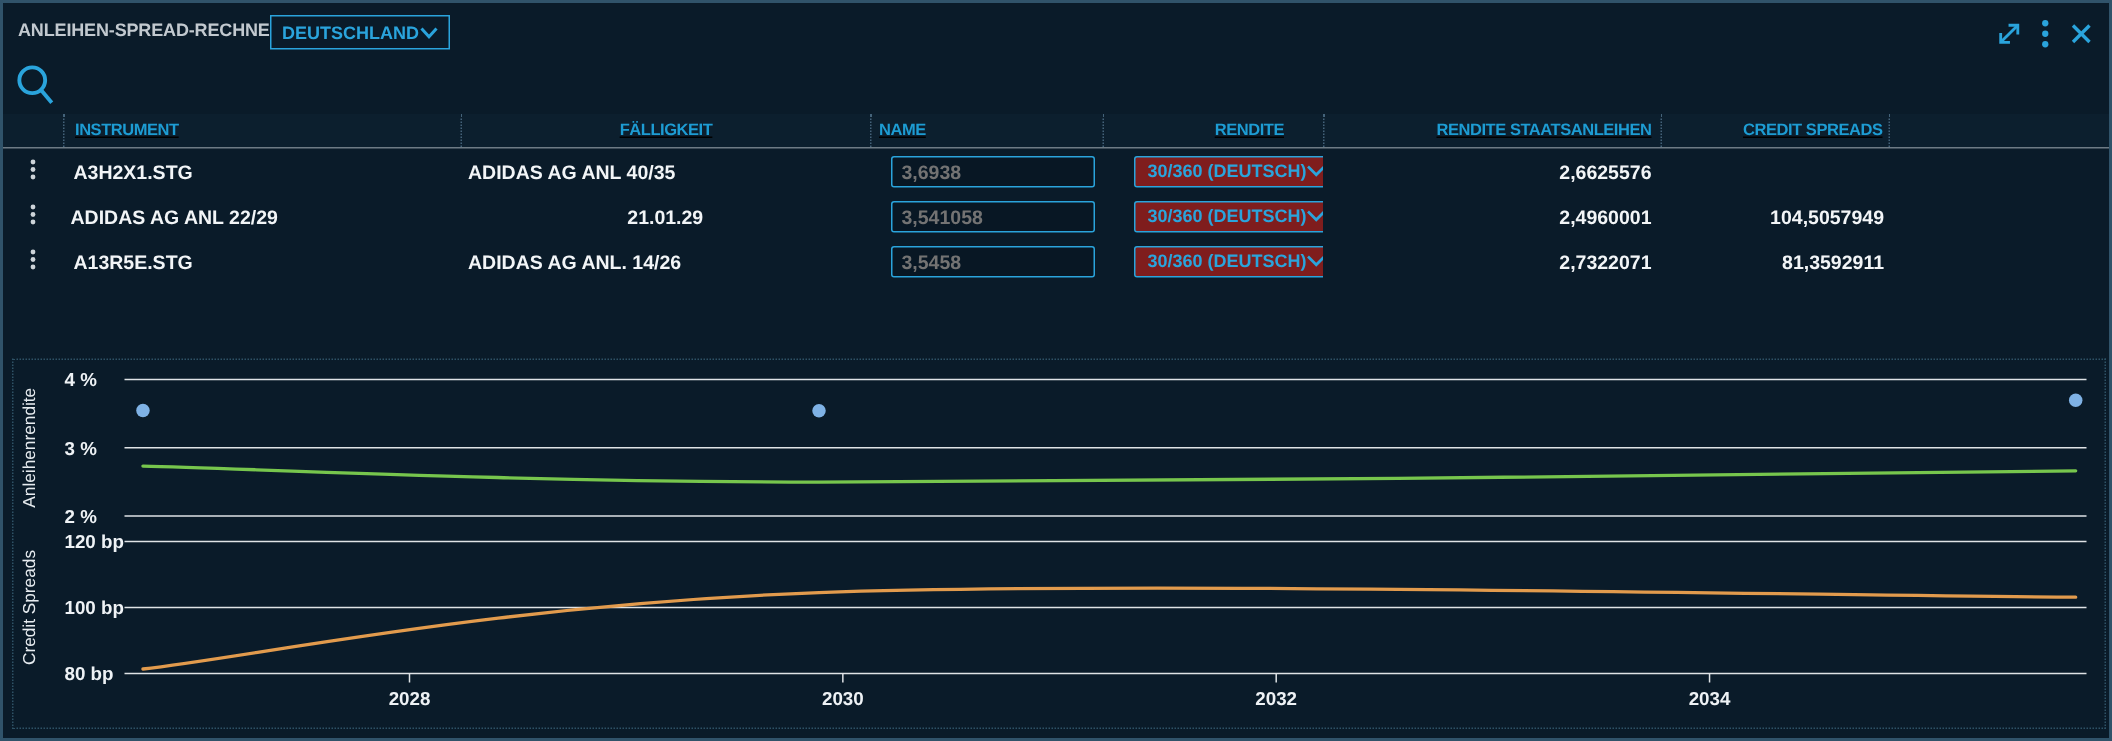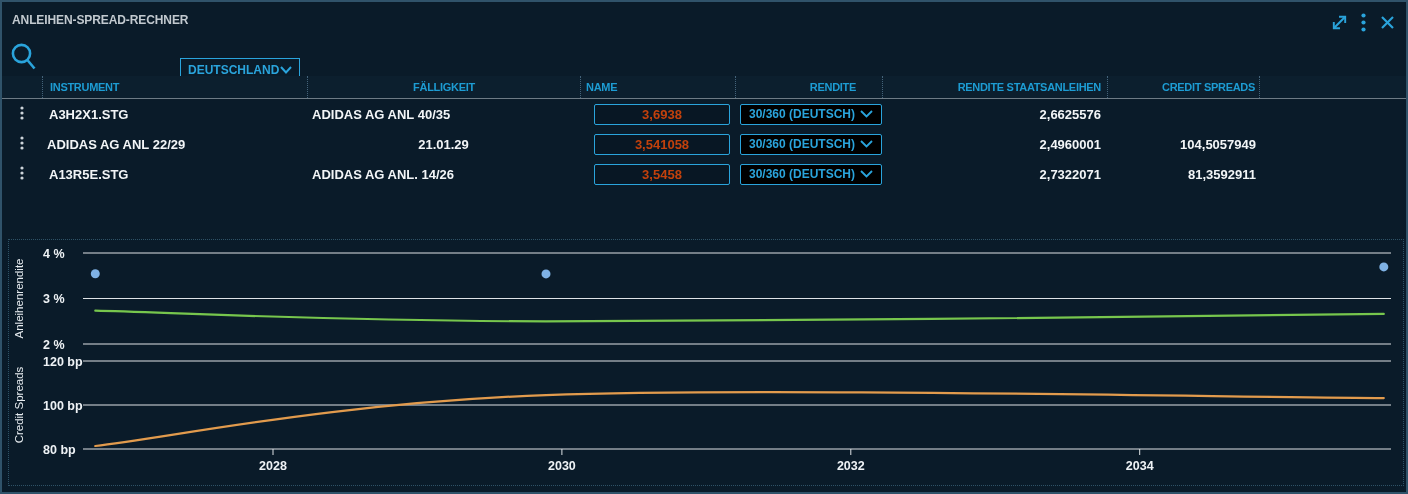--- a/index.html
+++ b/index.html
@@ -10,58 +10,58 @@
   }
   
   .app-title{
     position:absolute;left:10px;top:11px;font-size:12px;font-weight:bold;
     letter-spacing:-0.1px;color:#c2c9cf;white-space:nowrap;
   }
   .country-dd{
     position:absolute;left:178px;top:8px;width:120px;height:23px;box-sizing:border-box;
     border:1px solid #2aa4dc;color:#2aa4dc;font-size:12px;font-weight:bold;
     display:flex;align-items:center;justify-content:space-between;
-    padding:0 7px;cursor:pointer;background:#0a1b29;margin-top:48px;
+    padding:0 7px;cursor:pointer;background:#0a1b29;
   }
   .win-icons{position:absolute;right:9px;top:10px;display:flex;align-items:center;gap:9px;}
   .icon-btn{width:20px;height:20px;display:flex;align-items:center;justify-content:center;cursor:pointer;background:none;border:none;padding:0;}
   .icon-btn svg{display:block;}
   .search-btn{position:absolute;left:7px;top:40px;width:28px;height:30px;background:none;border:none;padding:0;cursor:pointer;}
   
   .grid-table{position:absolute;left:0;top:74px;right:0;}
   .hrow,.trow{
     display:grid;
     grid-template-columns:40px 265px 273px 155px 147px 225px 153px minmax(0,1fr);
   }
-  .hrow{height:22px;border-bottom:1px solid #6e7b85;background:#0c1f2e;}
+  .hrow{height:22px;border-bottom:1px solid #6e7b85;background:#0c1f2e;text-decoration:underline;}
   .hcell{
     display:flex;align-items:center;box-sizing:border-box;
     color:#1d9cd3;font-size:11px;font-weight:bold;letter-spacing:-0.3px;
     border-left:1px dotted #44637a;overflow:hidden;white-space:nowrap;cursor:pointer;
   }
   .hcell:first-child{border-left:none;cursor:default;}
   .hcell:last-child{border-right:1px dotted #44637a;}
   .trow{height:30px;}
   .tcell{
     display:flex;align-items:center;box-sizing:border-box;
     color:#f2f5f7;font-size:13px;font-weight:bold;white-space:nowrap;overflow:hidden;
   }
   .al{justify-content:flex-start}.ar{justify-content:flex-end}.ac{justify-content:center}
   .pl7{padding-left:7px}.pl5{padding-left:5px}.pl8{padding-left:8px}
   .pr4{padding-right:4px}.pr6{padding-right:6px}.pr26{padding-right:26px}
   .kebab-btn{width:100%;height:100%;background:none;border:none;display:flex;align-items:center;justify-content:center;cursor:pointer;padding:0;}
   .rendite-input{
     width:136px;height:21px;box-sizing:border-box;margin-right:5px;
     background:#081724;border:1px solid #2aa4dc;border-radius:2px;
-    color:#c2410c;font-family:"Liberation Sans",sans-serif;font-size:13px;font-weight:bold;
-    text-align:center;padding:0 6px;outline:none;
+    color:#737373;font-family:"Liberation Sans",sans-serif;font-size:13px;font-weight:bold;
+    text-align:left;padding:0 6px;outline:none;
   }
   .methode-select{
-    width:213px;height:21px;box-sizing:border-box;margin-left:5px;
-    background:#000000;border:1px solid #2aa4dc;border-radius:2px;
+    width:213px;height:21px;box-sizing:border-box;margin-left:21px;
+    background:#7f1d1d;border:1px solid #2aa4dc;border-radius:2px;
     color:#2aa4dc;font-size:12px;font-weight:bold;
     display:flex;align-items:center;justify-content:space-between;
     padding:0 8px;cursor:pointer;
   }
   
   .chart-box{
     position:absolute;left:6px;top:237px;width:1396px;height:247px;box-sizing:border-box;
     border:1px dotted #2e5266;
   }
   .chart-box svg{display:block;}

